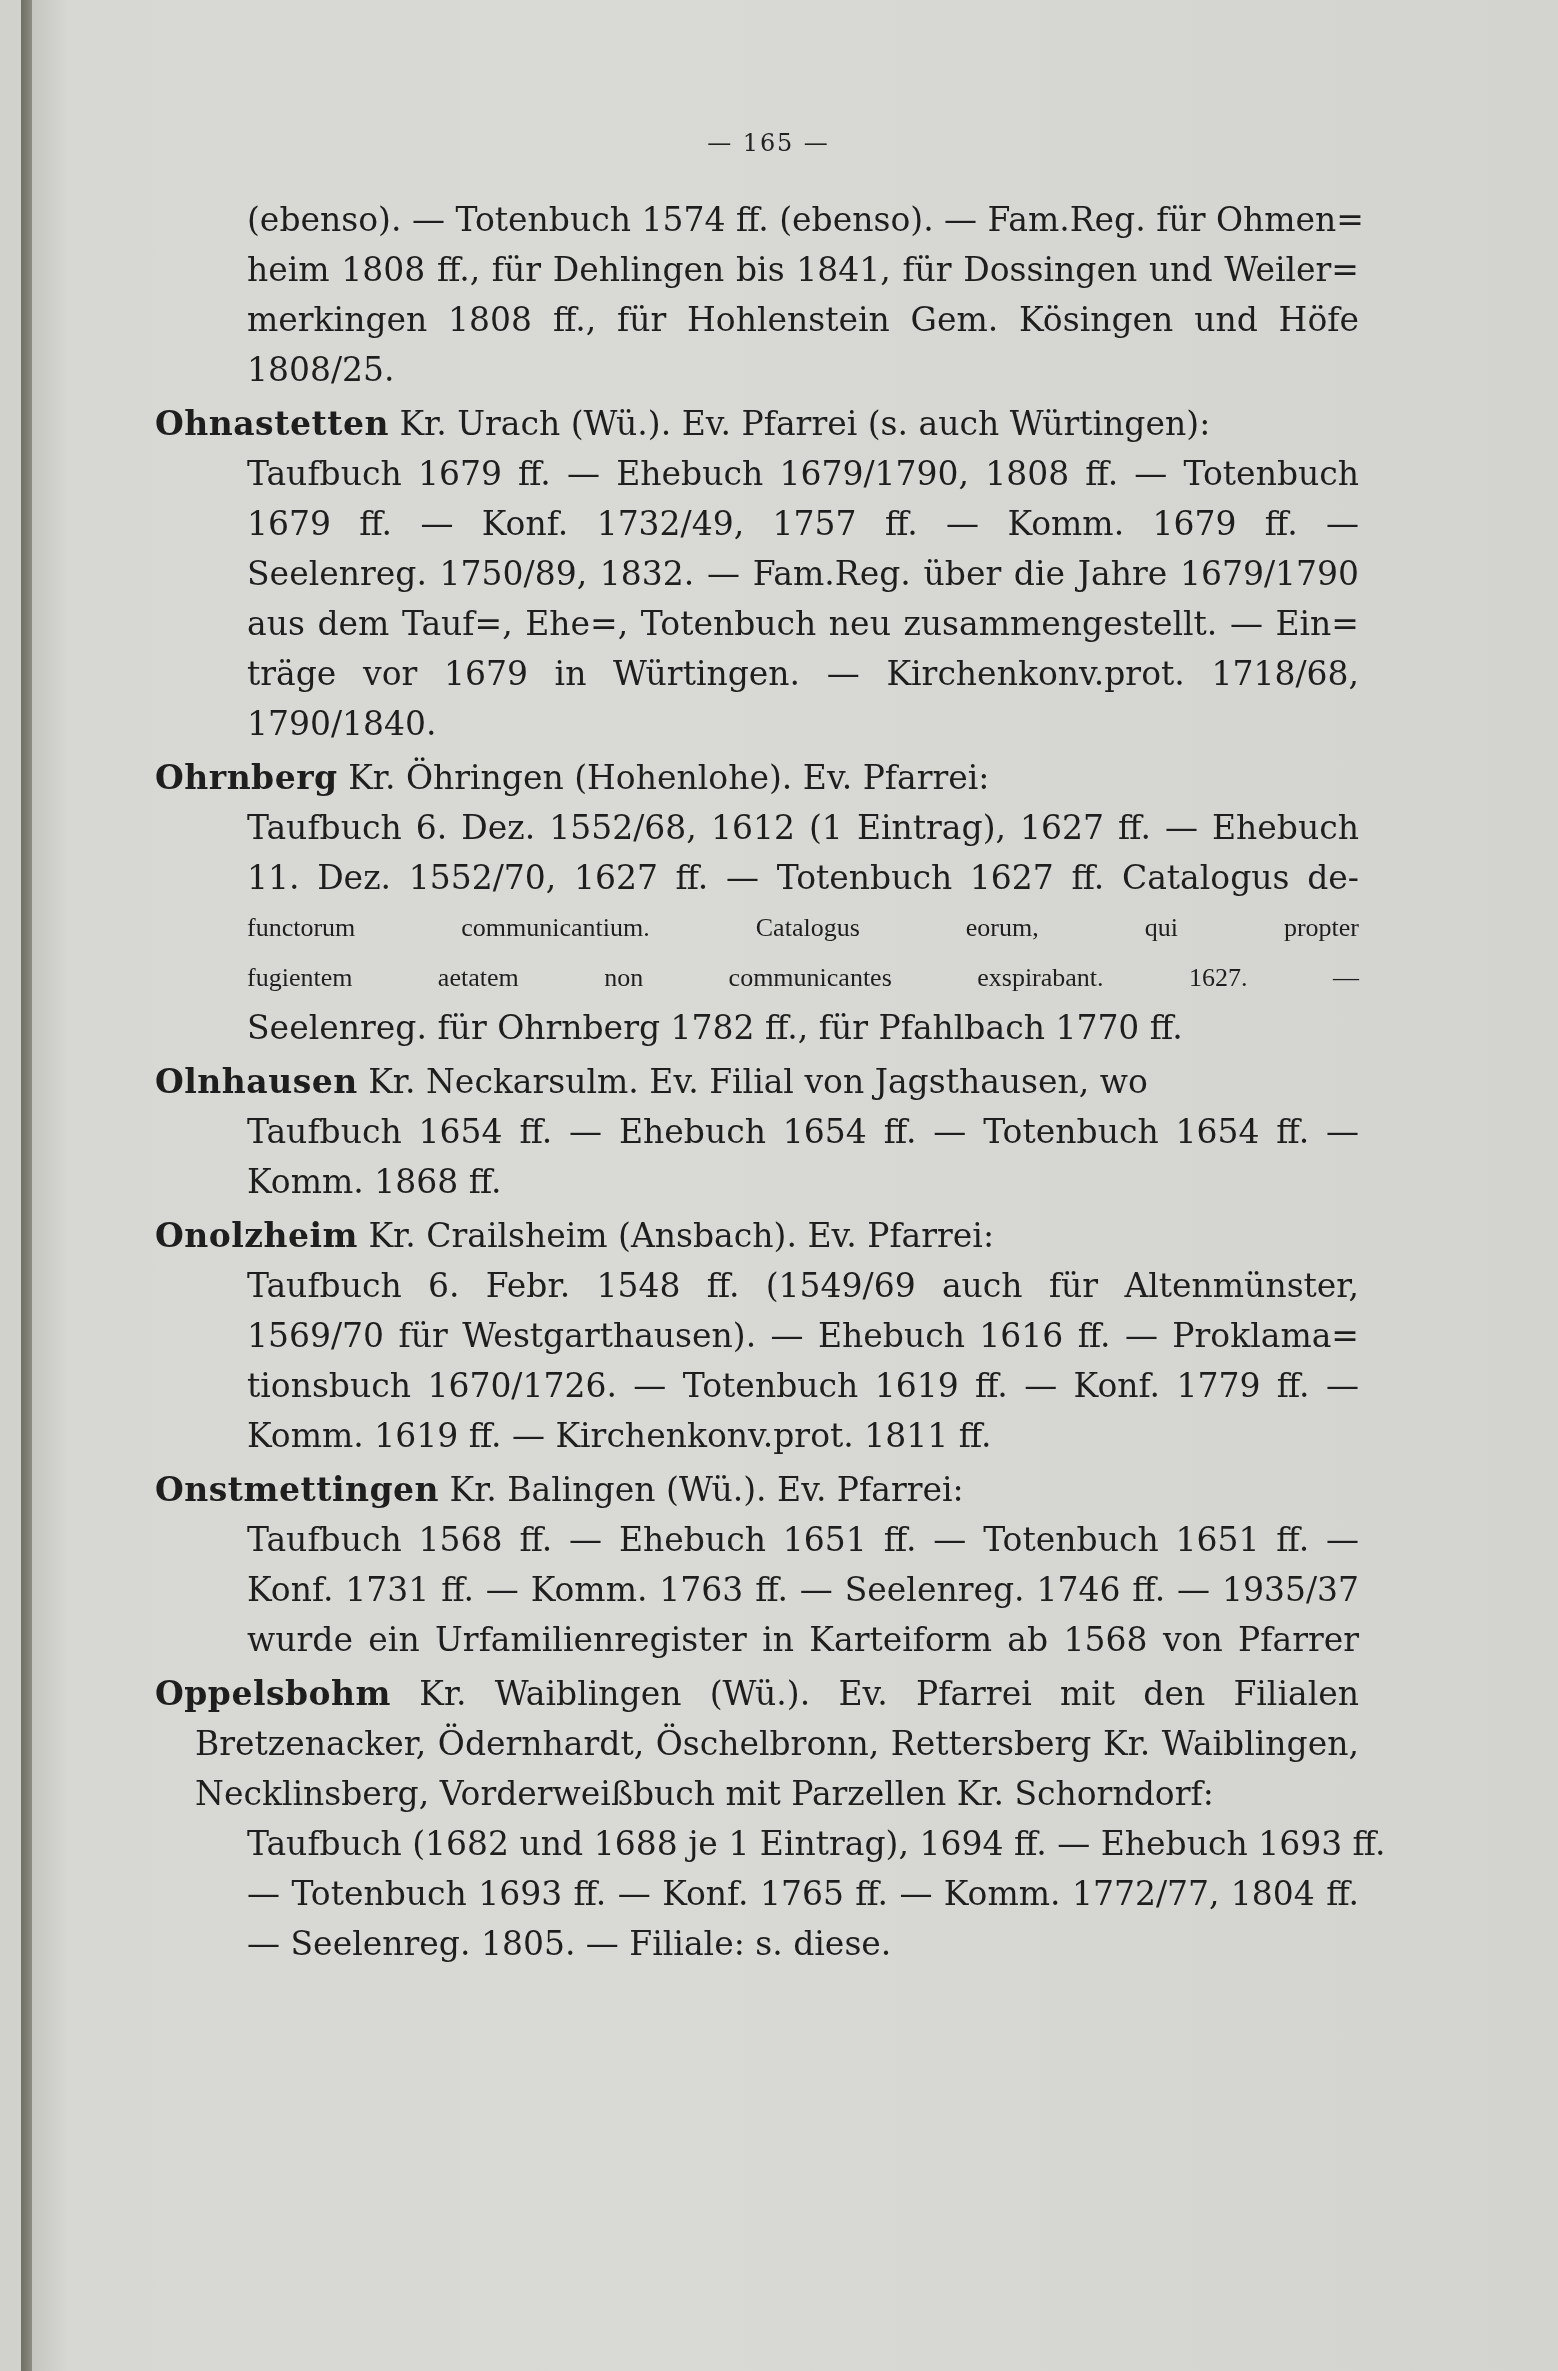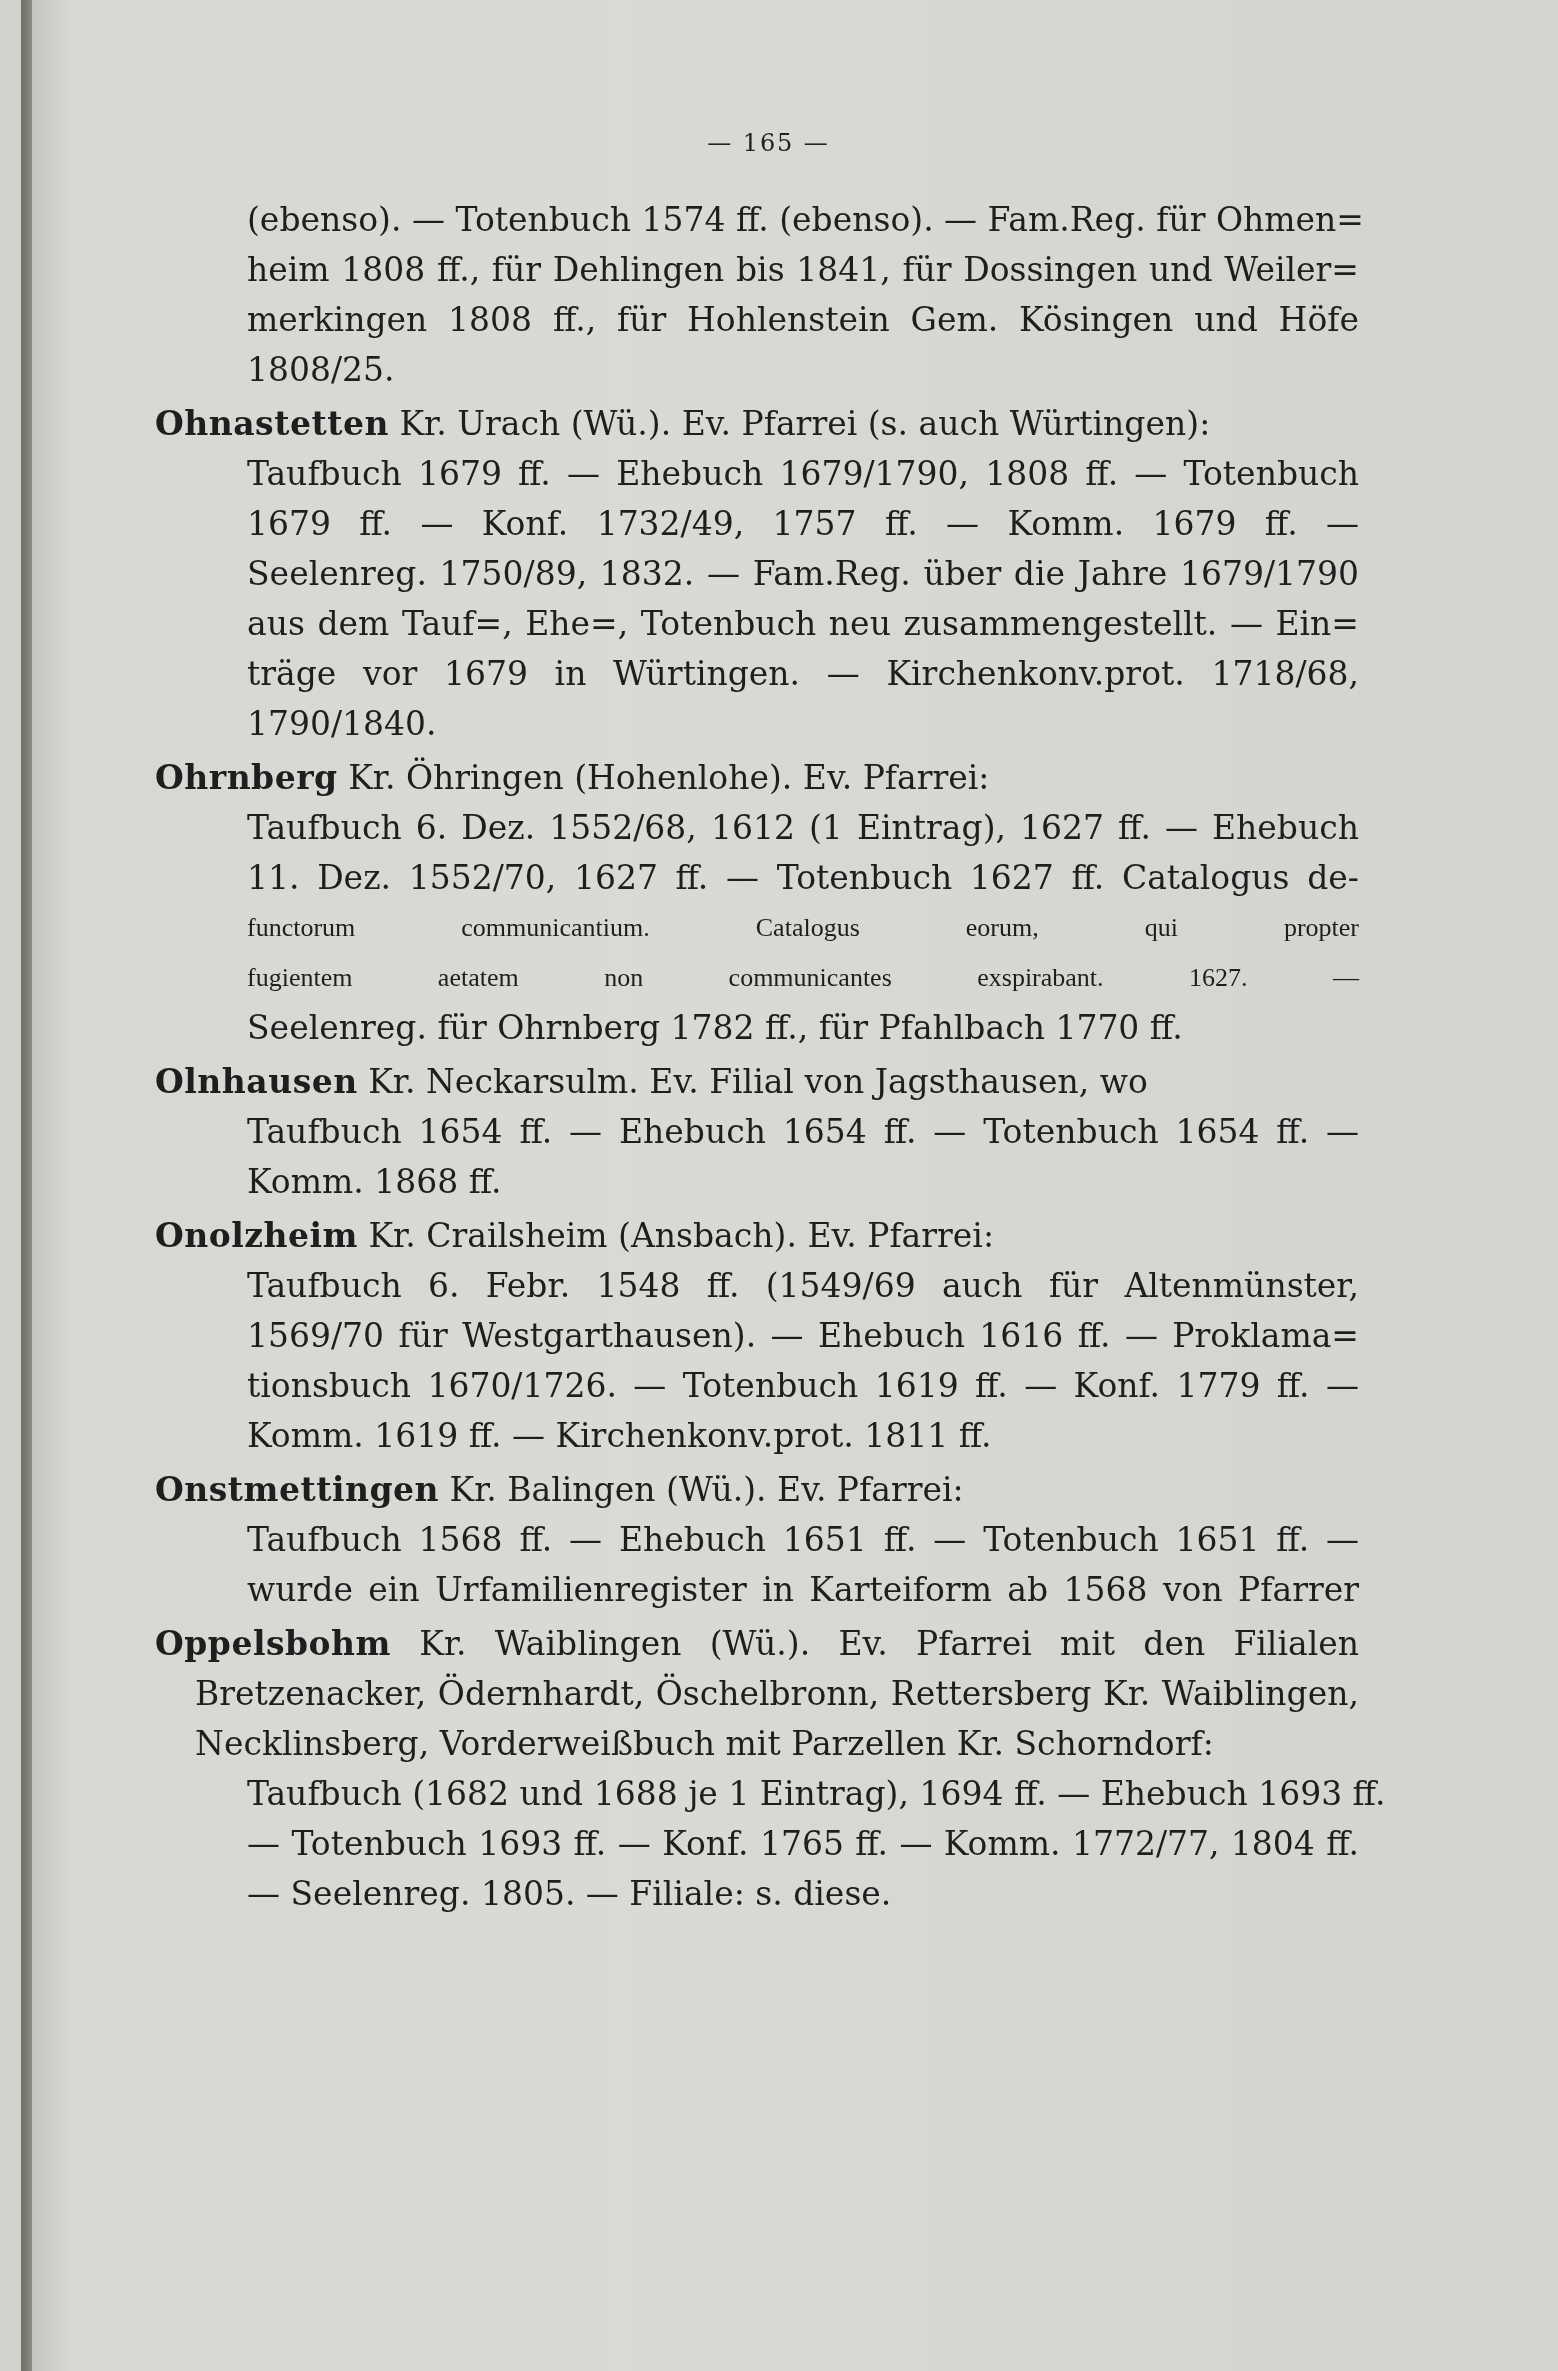--- a/index.html
+++ b/index.html
@@ -134,20 +134,21 @@
       <span class="line last"><span class="headword">Onolzheim</span><span> Kr. Crailsheim (Ansbach). Ev. Pfarrei:</span></span>
       <span class="line indent1">Taufbuch 6. Febr. 1548 ff. (1549/69 auch für Altenmünster,</span>
       <span class="line indent1">1569/70 für Westgarthausen). — Ehebuch 1616 ff. — Proklama=</span>
       <span class="line indent1">tionsbuch 1670/1726. — Totenbuch 1619 ff. — Konf. 1779 ff. —</span>
       <span class="line indent1 last">Komm. 1619 ff. — Kirchenkonv.prot. 1811 ff.</span>
     </p>
 
     <p class="entry">
       <span class="line last"><span class="headword">Onstmettingen</span><span> Kr. Balingen (Wü.). Ev. Pfarrei:</span></span>
       <span class="line indent1">Taufbuch 1568 ff. — Ehebuch 1651 ff. — Totenbuch 1651 ff. —</span>
+      <span class="line indent1">Konf. 1731 ff. — Komm. 1763 ff. — Seelenreg. 1746 ff. — 1935/37</span>
       <span class="line indent1">wurde ein Urfamilienregister in Karteiform ab 1568 von Pfarrer</span>
     </p>
 
     <p class="entry">
       <span class="line"><span class="headword">Oppelsbohm</span><span> Kr. Waiblingen (Wü.). Ev. Pfarrei mit den Filialen</span></span>
       <span class="line indent-filial">Bretzenacker, Ödernhardt, Öschelbronn, Rettersberg Kr. Waiblingen,</span>
       <span class="line indent-filial last">Necklinsberg, Vorderweißbuch mit Parzellen Kr. Schorndorf:</span>
       <span class="line indent1">Taufbuch (1682 und 1688 je 1 Eintrag), 1694 ff. — Ehebuch 1693 ff.</span>
       <span class="line indent1">— Totenbuch 1693 ff. — Konf. 1765 ff. — Komm. 1772/77, 1804 ff.</span>
       <span class="line indent1 last">— Seelenreg. 1805. — Filiale: s. diese.</span>

